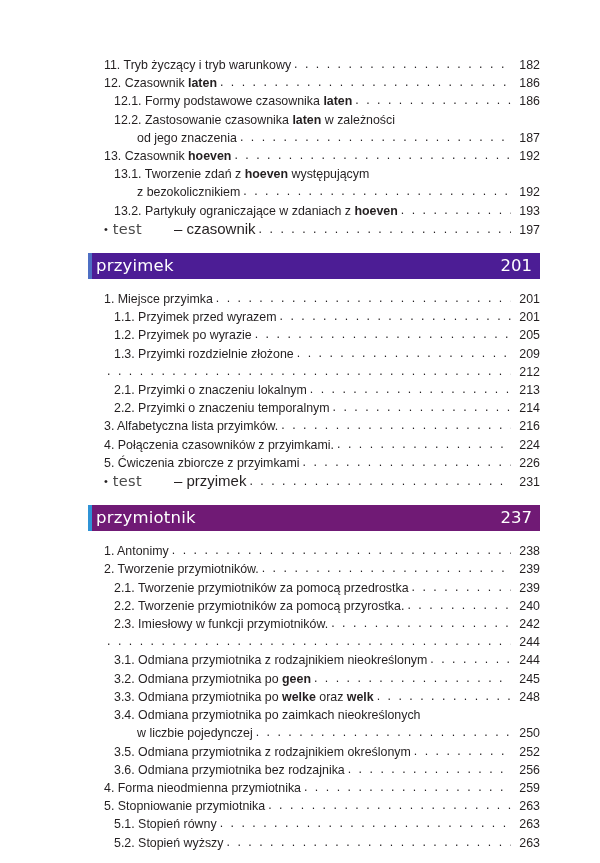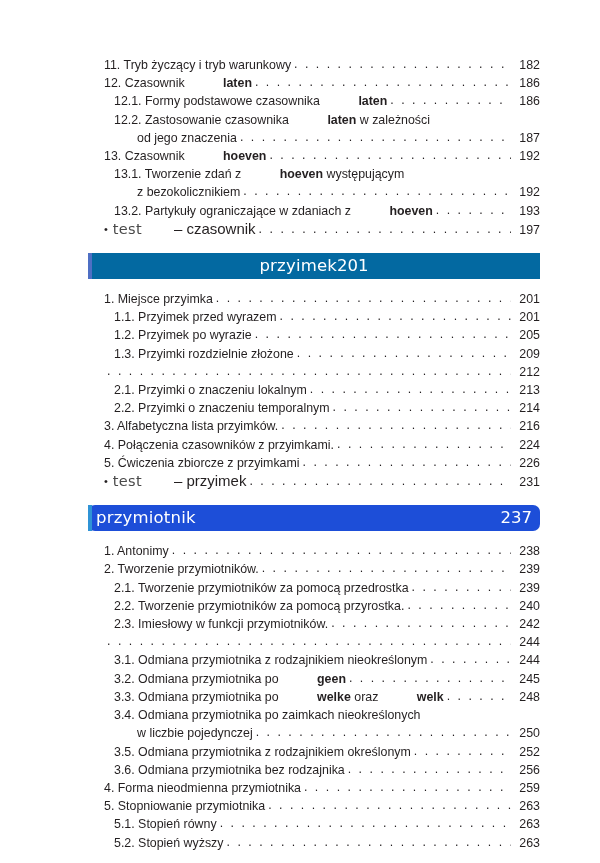--- a/index.html
+++ b/index.html
@@ -37,29 +37,29 @@
     height: 26px;
     margin-top: 14px;
     margin-bottom: 11px;
     display: flex;
     align-items: center;
     justify-content: space-between;
     padding: 0 8px 0 8px;
     box-sizing: border-box;
     color: #ffffff;
   }
-  .section-bar.dark { background: #0369a1; justify-content: center; }
+  .section-bar.dark { background: #4c1d95; }
   .section-bar.dark::before {
     content: "";
     position: absolute;
     left: 0; top: 0; bottom: 0;
     width: 4px;
     background: #4e6fc4;
   }
-  .section-bar.bright { background: #1d4ed8; border-radius: 7px; }
+  .section-bar.bright { background: #701a75; }
   .section-bar.bright::before {
     content: "";
     position: absolute;
     left: 0; top: 0; bottom: 0;
     width: 4px;
     background: #2f93d6;
   }
   .section-title {
     font-size: 16.5px;
     font-weight: 400;
@@ -101,21 +101,21 @@
     width: 26px;
     text-align: right;
     font-size: 12.4px;
   }
   .entry.nodots .leader { visibility: hidden; }
 
   .lvl1 { padding-left: 16px; }
   .lvl2 { padding-left: 26px; }
   .lvl3 { padding-left: 49px; }
 
-  .entry b { font-weight: bold; margin-left: 35px; }
+  .entry b { font-weight: bold; }
 
   
   .entry.test {
     padding-left: 16px;
     align-items: baseline;
   }
   .entry.test .bullet {
     flex: 0 0 auto;
     font-size: 11px;
     margin-right: 5px;

